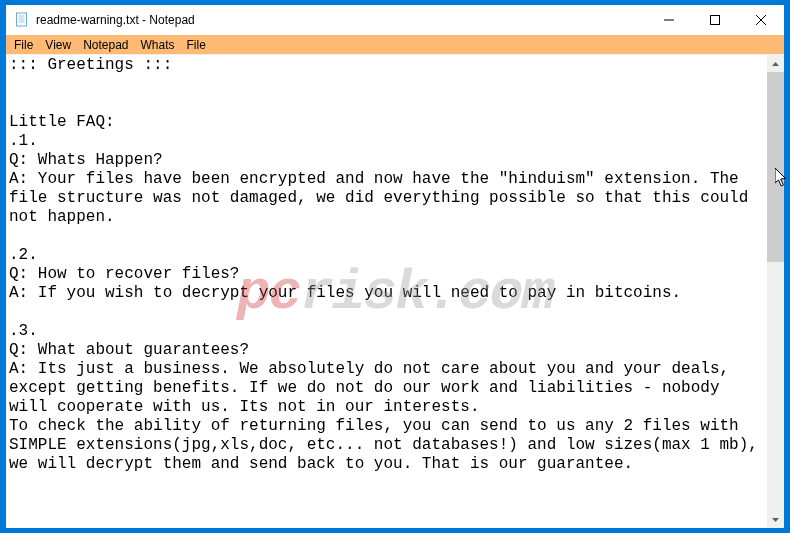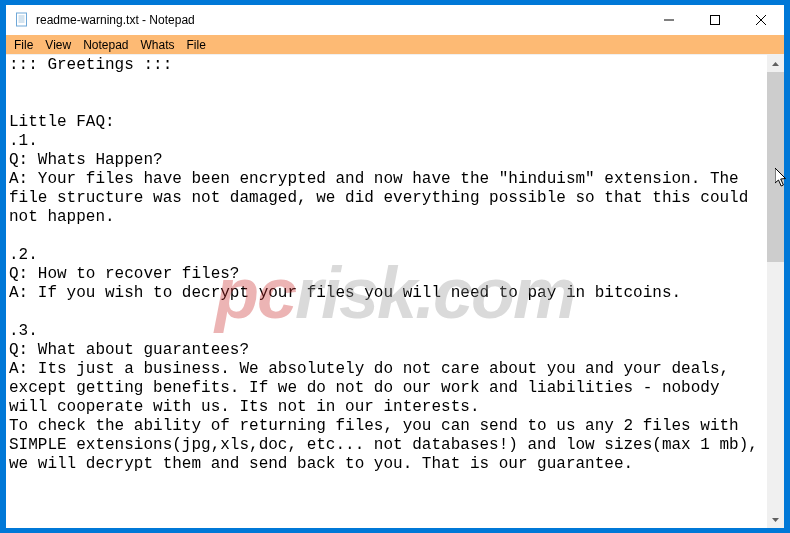--- a/index.html
+++ b/index.html
@@ -105,22 +105,22 @@
   width: 17px;
   top: 17px;
   height: 190px;
   background: #cdcdcd;
 }
 .watermark {
   position: absolute;
   left: 50%;
   top: 55%;
   transform: translate(-50%, -50%);
-  font-family: Liberation Sans, sans-serif;
-  font-size: 72px;
+  font-family: Liberation Mono, monospace;
+  font-size: 56px;
   font-weight: bold;
   font-style: italic;
   color: rgba(150,150,150,0.35);
   pointer-events: none;
   white-space: nowrap;
   letter-spacing: -2px;
 }
 .watermark .pc { color: rgba(200,40,40,0.35); }
 .cursor-ptr {
   position: absolute;

